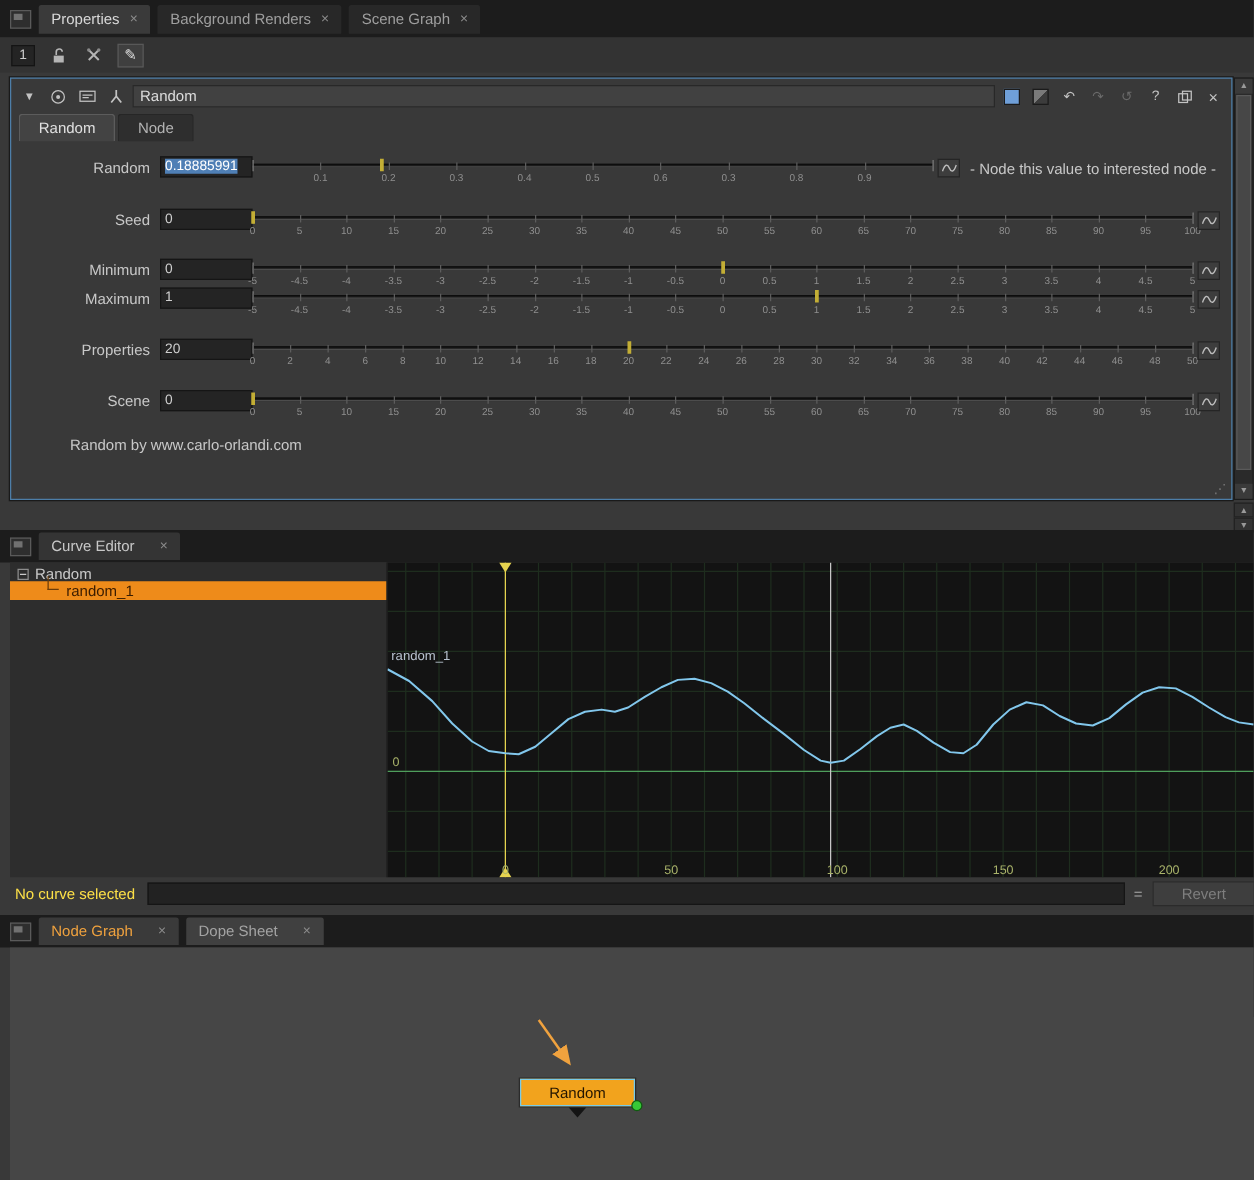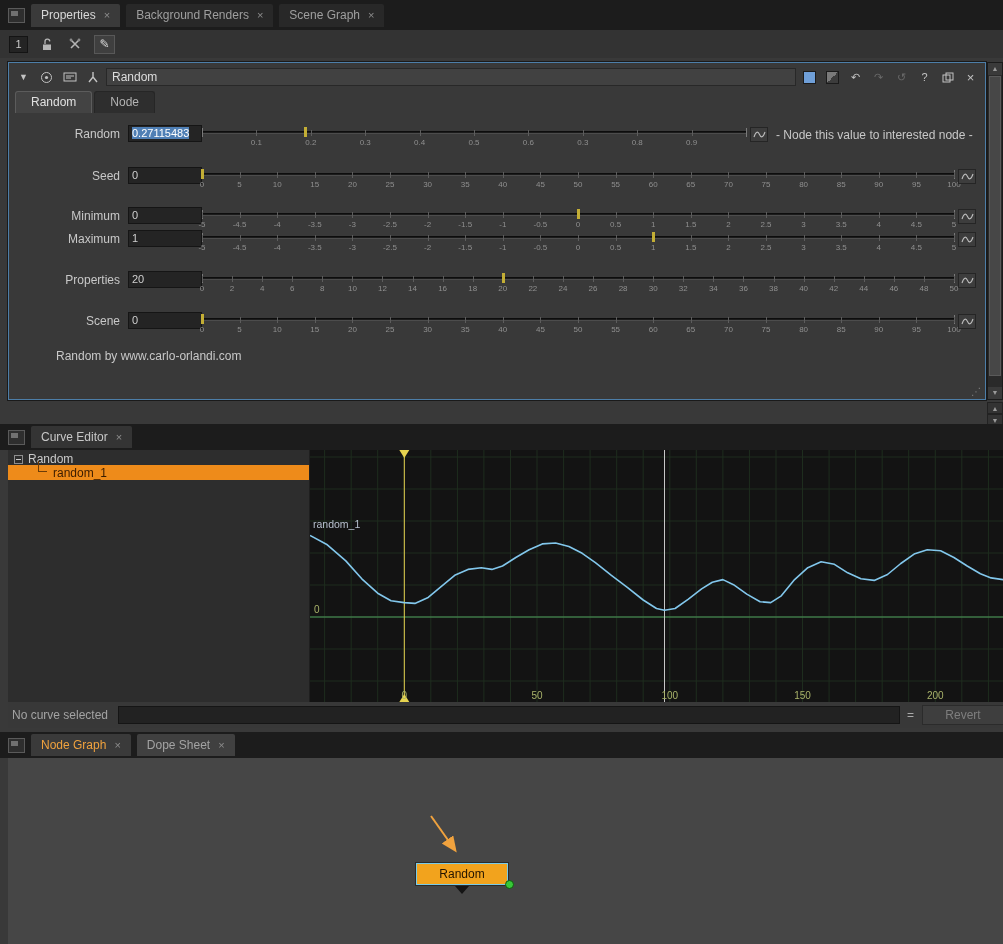--- a/index.html
+++ b/index.html
@@ -79,39 +79,39 @@
                   font-size:7px; text-align:center; line-height:12px; }
   #scroll-up { top:0; } #scroll-down { bottom:0; }
   #scroll-thumb { position:absolute; left:1px; right:1px; top:13px; height:300px;
                   background:#474747; border:1px solid #5a5a5a; }
   #panel-arrows { position:absolute; left:987px; top:402px; width:16px; }
   .parrow { width:16px; height:12px; background:#333; border:1px solid #222; color:#999;
             font-size:7px; text-align:center; line-height:11px; }
 
   
   #ce-tabbar { top:424px; height:26px; }
-  .ctab { display:flex; align-items:center; gap:8px; padding:0 10px; height:22px;
+  .ctab { display:flex; align-items:center; gap:20px; padding:0 10px; height:22px;
           background:#343434; color:#c8c8c8; font-size:12px; border-radius:2px 2px 0 0; }
   .ctab.inactive { background:#404040; color:#a3a3a3; }
 
   #ce-tree { position:absolute; left:8px; top:450px; width:302px; height:252px; background:#2d2d2d;
              border-right:1px solid #1f1f1f; }
   .tree-root { position:absolute; left:6px; top:2px; display:flex; align-items:center; gap:5px; }
   .expander { width:9px; height:9px; border:1px solid #8d8d8d; position:relative; }
   .expander::after { content:""; position:absolute; left:1px; top:3px; width:5px; height:1px; background:#ccc; }
   .tree-root-label { color:#c9c9c9; font-size:12px; }
   .tree-sel { position:absolute; left:0; top:15px; right:0; height:15px; background:#ee8b1a; }
   .tree-branch { position:absolute; left:30px; top:-4px; width:9px; height:11px;
                  border-left:1px solid #6b3c08; border-bottom:1px solid #6b3c08; }
   .tree-sel-label { position:absolute; left:45px; top:1px; color:#3a1c00; font-size:12px; }
 
   #ce-graph { position:absolute; left:310px; top:450px; width:693px; height:252px; background:#131313; }
 
   #ce-status { position:absolute; left:8px; top:702px; width:995px; height:26px; background:#383838; }
-  #ce-status-msg { position:absolute; left:4px; top:6px; color:#a3a3a3; font-size:12px; }
+  #ce-status-msg { position:absolute; left:4px; top:6px; color:#fde047; font-size:12px; }
   #expr-input { position:absolute; left:110px; top:4px; width:782px; height:18px; background:#222;
                 border:1px solid #151515; color:#ccc; font-size:11px; padding:0 4px;
                 font-family:"Liberation Sans",sans-serif; }
   #equals { position:absolute; left:899px; top:6px; color:#aaa; font-size:12px; }
   #revert-btn { position:absolute; left:914px; top:3px; width:82px; height:20px; background:#3e3e3e;
                 border:1px solid #2b2b2b; color:#7e7e7e; font-size:12px; text-align:center; line-height:18px; }
 
   
   #ng-tabbar { top:732px; height:26px; }
   #ng-canvas { position:absolute; left:8px; top:758px; width:995px; height:186px; background:#464646; }
@@ -204,21 +204,21 @@
   </div>
 
   <div id="props-tabs">
     <div class="ptab active">Random</div>
     <div class="ptab">Node</div>
   </div>
 
   <div id="rows">
     <div class="param-row r0">
       <div class="param-label">Random</div>
-      <div class="param-value"><span class="sel">0.27115483</span></div>
+      <div class="param-value"><span class="sel">0.18885991</span></div>
       <div class="slider">
           <div class="slider-track"></div>
           <div class="tick end" style="left: 0%;"></div>
           <div class="tick end" style="left: 100%;"></div>
           <div class="tick" style="left: 10%;"></div>
           <div class="tick-label" style="left: 10%;">0.1</div>
           <div class="tick" style="left: 20%;"></div>
           <div class="tick-label" style="left: 20%;">0.2</div>
           <div class="tick" style="left: 30%;"></div>
           <div class="tick-label" style="left: 30%;">0.3</div>

